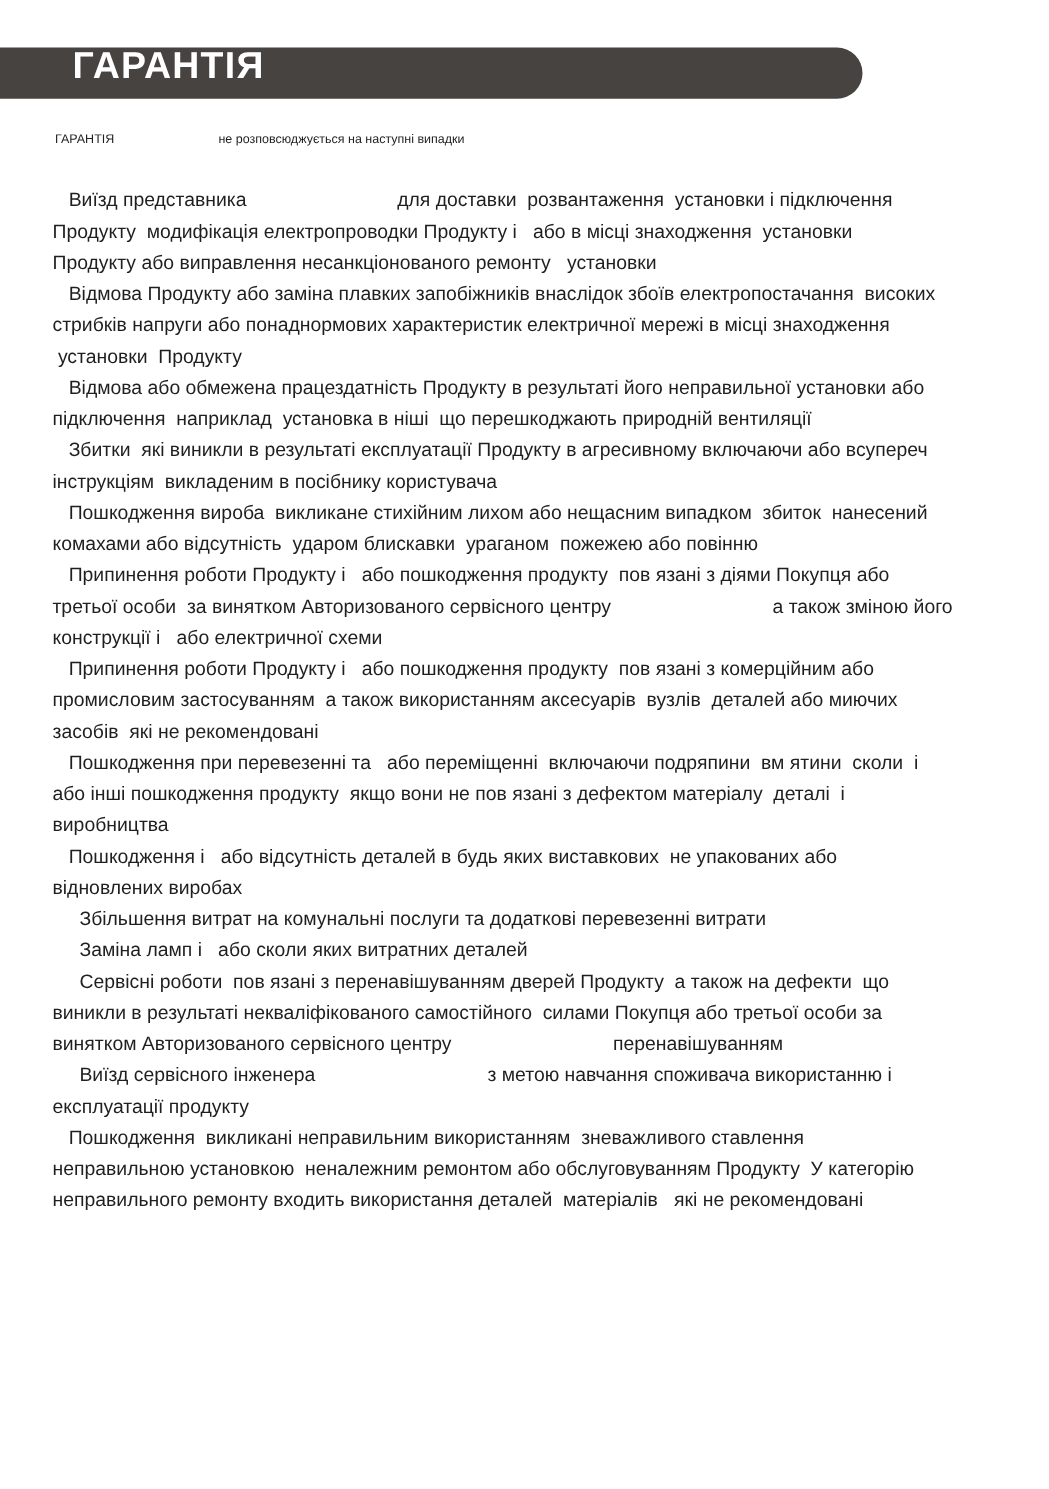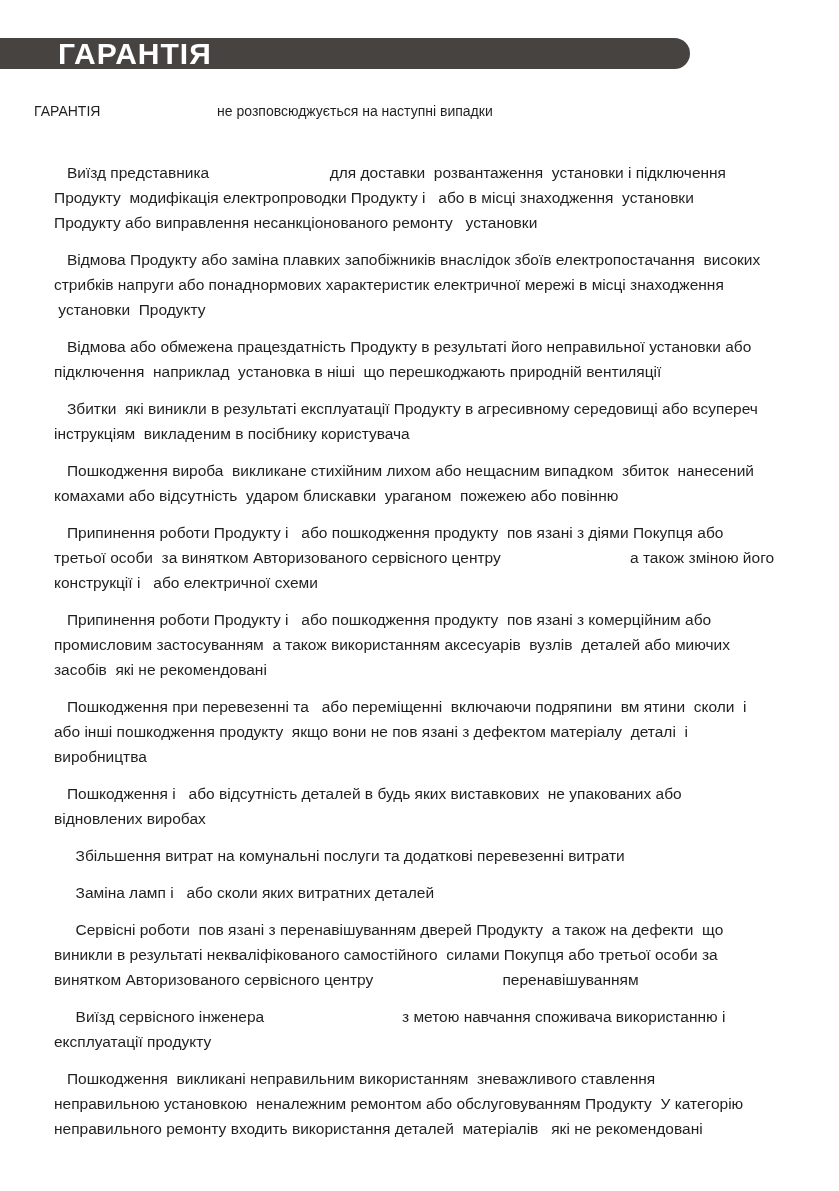--- a/index.html
+++ b/index.html
@@ -14,53 +14,53 @@
     background: #ffffff;
     overflow: hidden;
     font-family: "Liberation Sans", sans-serif;
     color: #1f1f1f;
   }
   .header-bar {
     position: absolute;
     top: 38px;
     left: 0;
     width: 690px;
-    height: 31px;
+    height: 41px;
     background: #474340;
     border-radius: 0 21px 21px 0;
     display: flex;
-    align-items: center;
+    align-items: flex-start;
   }
   .header-title {
     color: #ffffff;
     font-size: 30px;
     font-weight: bold;
     letter-spacing: 1px;
     padding-left: 58px;
     line-height: 1;
   }
   .intro-line {
     position: absolute;
     top: 99px;
-    left: 34px;
+    left: 44px;
     width: 770px;
-    font-size: 14px;
+    font-size: 10px;
     line-height: 25px;
     white-space: pre-wrap;
   }
   .body-text {
     position: absolute;
     top: 148px;
     left: 42px;
     width: 772px;
     font-size: 15.5px;
     line-height: 25px;
   }
   .body-text .para {
-    margin: 12px;
+    margin: 0;
     white-space: pre-wrap;
   }
 </style>
 </head>
 <body>
 
 <div class="page">
 
   <div class="header-bar">
     <span class="header-title">ГАРАНТІЯ</span>
@@ -70,21 +70,21 @@
 
   <div class="body-text">
     <p class="para">   Виїзд представника                            для доставки  розвантаження  установки і підключення
 Продукту  модифікація електропроводки Продукту і   або в місці знаходження  установки
 Продукту або виправлення несанкціонованого ремонту   установки</p>
     <p class="para">   Відмова Продукту або заміна плавких запобіжників внаслідок збоїв електропостачання  високих
 стрибків напруги або понаднормових характеристик електричної мережі в місці знаходження
  установки  Продукту</p>
     <p class="para">   Відмова або обмежена працездатність Продукту в результаті його неправильної установки або
 підключення  наприклад  установка в ніші  що перешкоджають природній вентиляції</p>
-    <p class="para">   Збитки  які виникли в результаті експлуатації Продукту в агресивному середовищі або всупереч
+    <p class="para">   Збитки  які виникли в результаті експлуатації Продукту в агресивному включаючи або всупереч
 інструкціям  викладеним в посібнику користувача</p>
     <p class="para">   Пошкодження вироба  викликане стихійним лихом або нещасним випадком  збиток  нанесений
 комахами або відсутність  ударом блискавки  ураганом  пожежею або повінню</p>
     <p class="para">   Припинення роботи Продукту і   або пошкодження продукту  пов язані з діями Покупця або
 третьої особи  за винятком Авторизованого сервісного центру                              а також зміною його
 конструкції і   або електричної схеми</p>
     <p class="para">   Припинення роботи Продукту і   або пошкодження продукту  пов язані з комерційним або
 промисловим застосуванням  а також використанням аксесуарів  вузлів  деталей або миючих
 засобів  які не рекомендовані</p>
     <p class="para">   Пошкодження при перевезенні та   або переміщенні  включаючи подряпини  вм ятини  сколи  і

